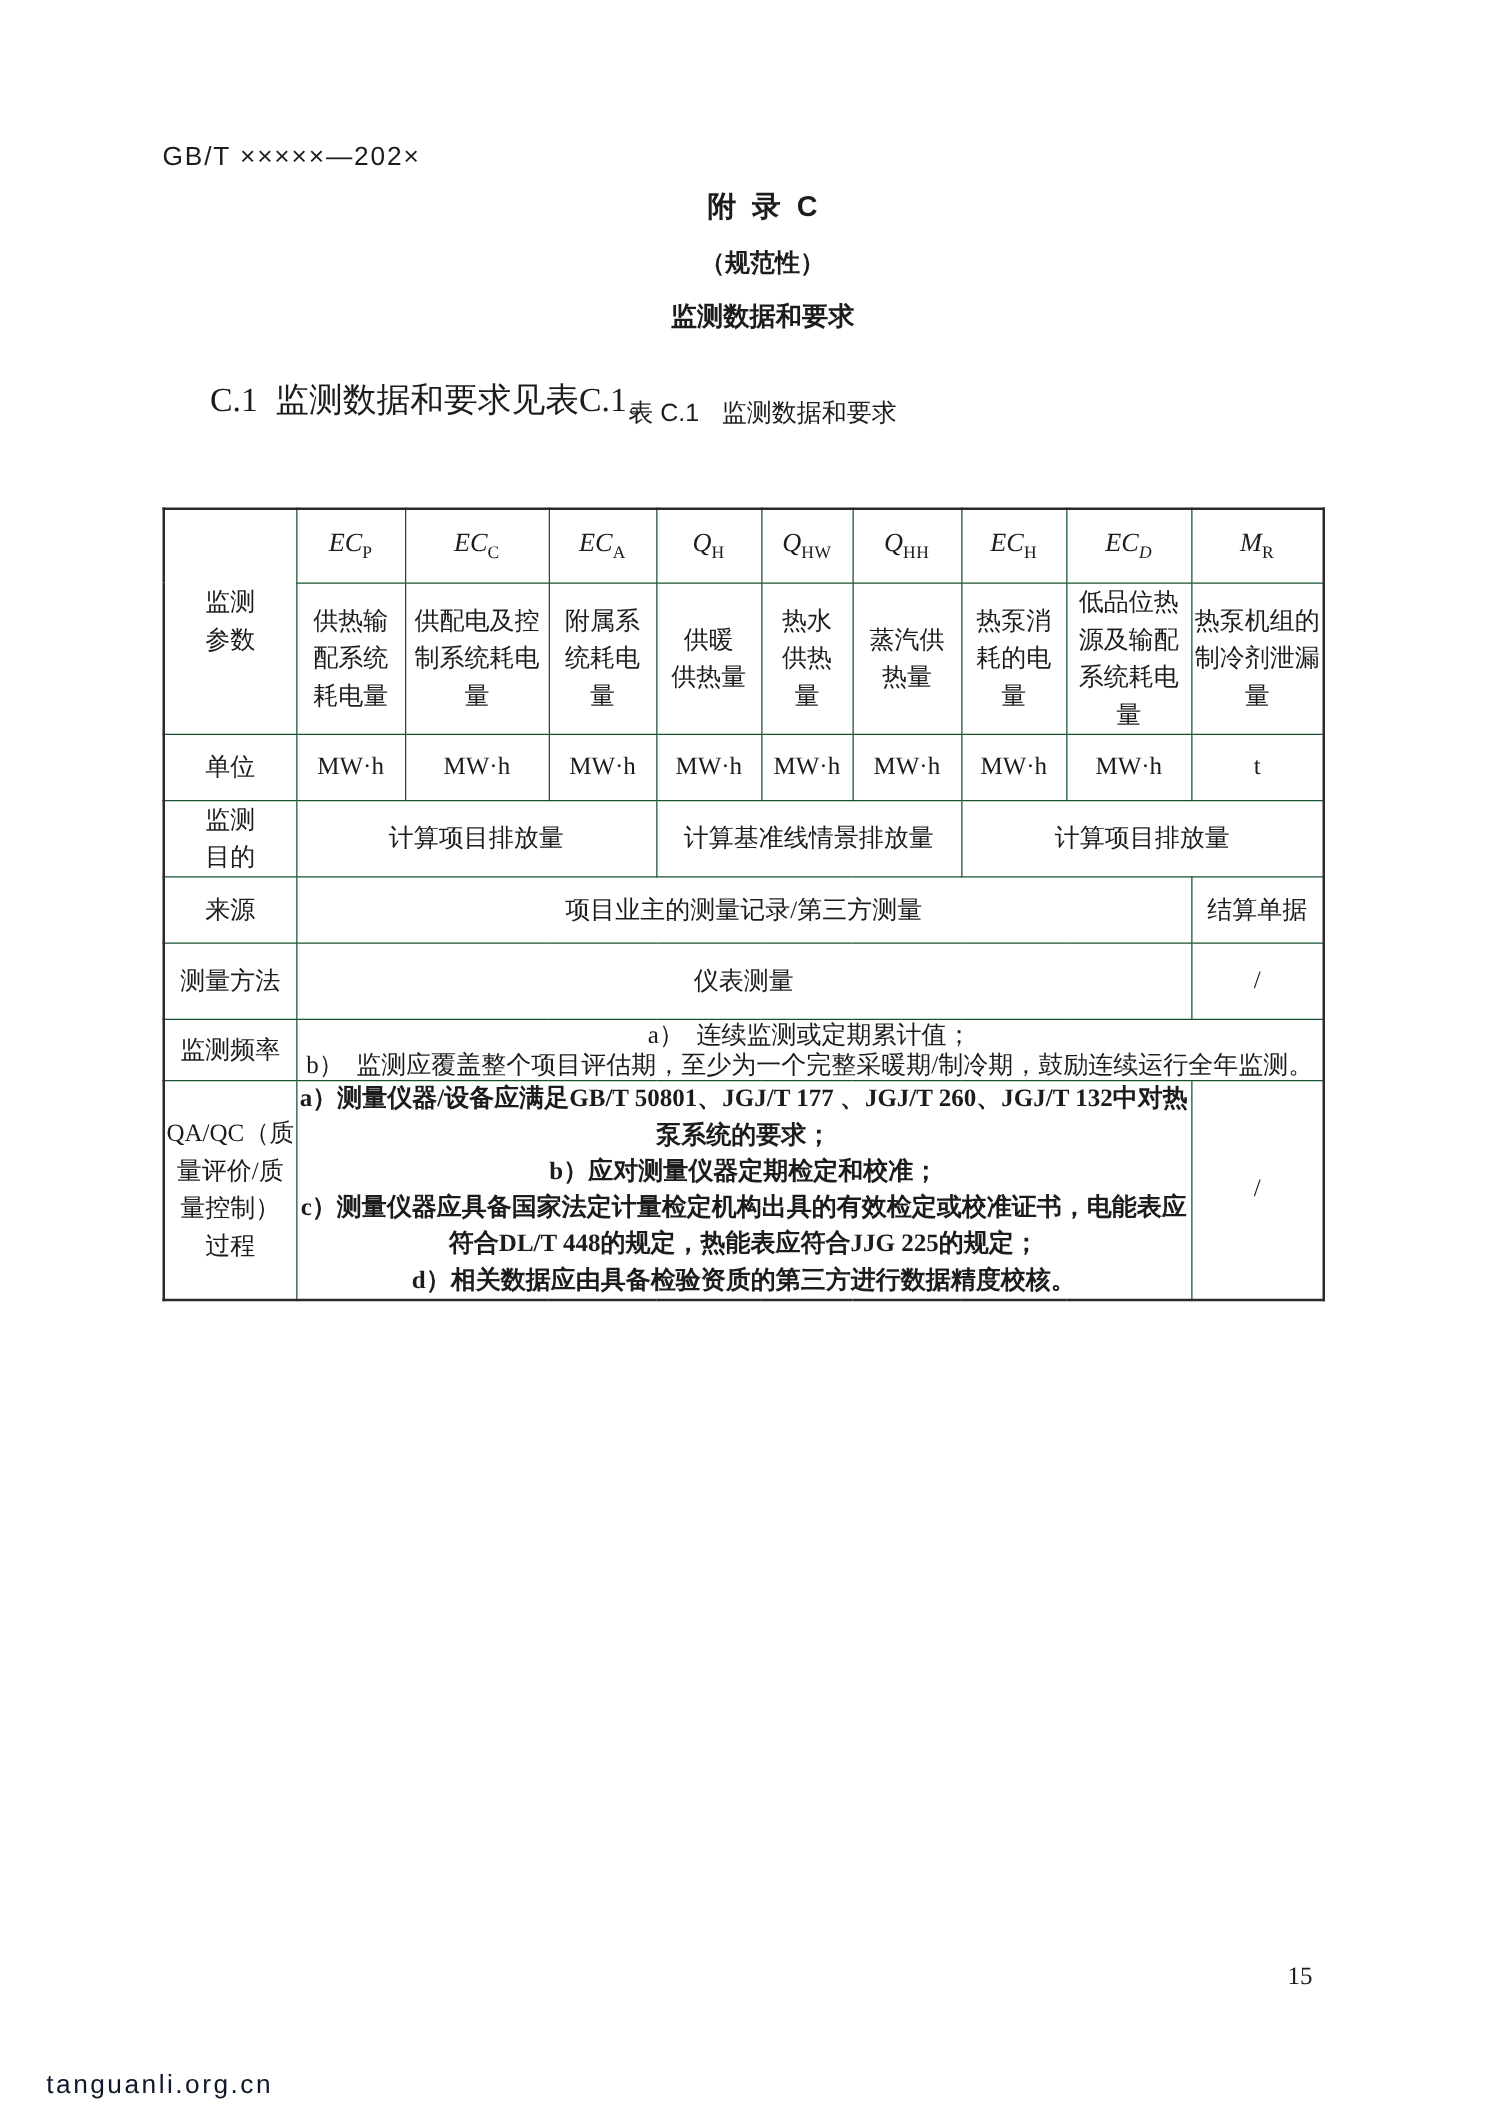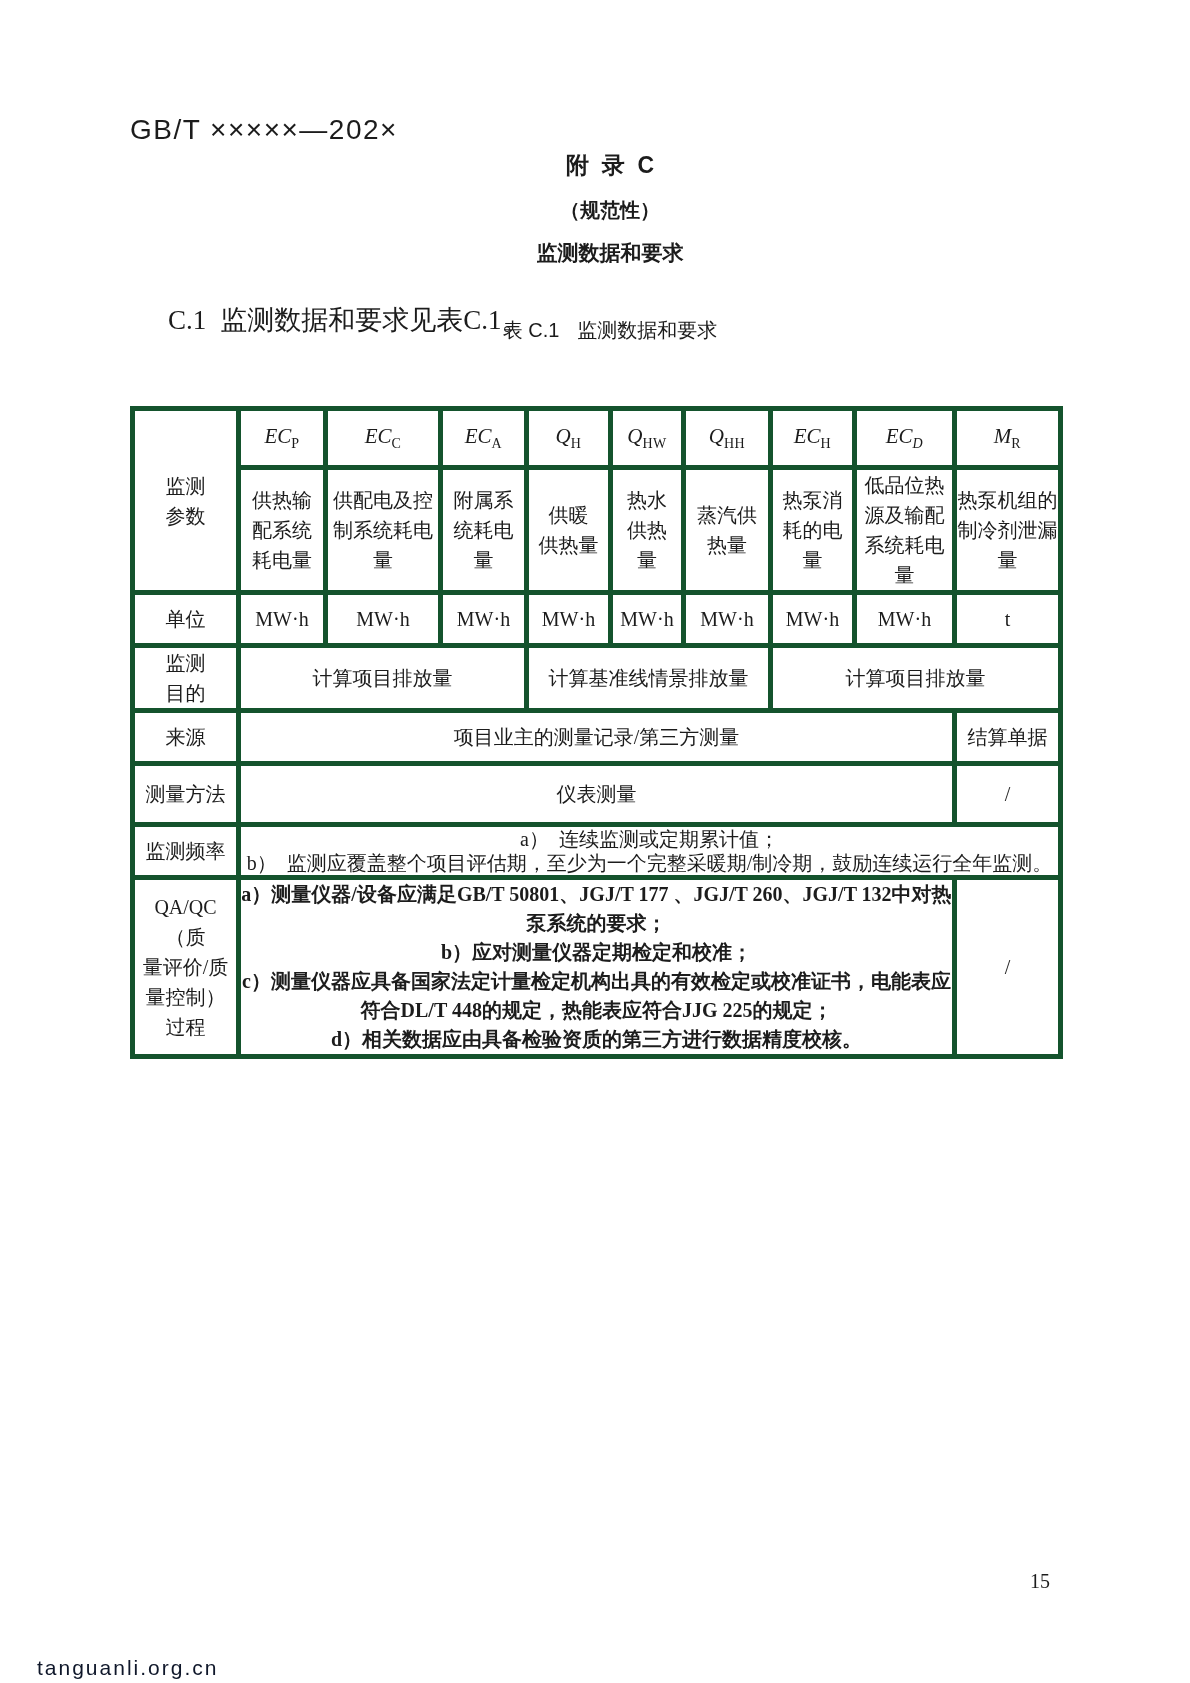--- a/index.html
+++ b/index.html
@@ -3,39 +3,39 @@
 <meta charset="utf-8">
 <style>
   html,body{margin:0;padding:0;}
   body{
     width:1190px;height:1683px;background:#ffffff;position:relative;
     font-family:"Liberation Serif","DejaVu Serif",serif;color:#1c1c1c;
     overflow:hidden;
   }
   .sans{font-family:"Liberation Sans","DejaVu Sans",sans-serif;}
   .doc-header{
-    position:absolute;left:130px;top:114px;font-size:28px;letter-spacing:1.5px;
+    position:absolute;left:130px;top:114px;font-size:21px;letter-spacing:1.5px;
     font-family:"Liberation Sans","DejaVu Sans",sans-serif;
   }
   .centered{position:absolute;left:15px;width:1190px;text-align:center;}
   .t-appendix{top:150px;font-size:23px;font-weight:bold;white-space:pre;}
   .t-normative{top:197px;font-size:20px;font-weight:bold;}
   .t-subject{top:239px;font-size:21px;font-weight:bold;}
   .clause-line{position:absolute;left:168px;top:302px;font-size:27px;}
   .clause-line .clause-no{margin-right:14px;}
   .caption{top:317px;font-size:20px;font-weight:normal;}
   .caption .cap-prefix{margin-right:18px;}
 
   table.gbtable{
     position:absolute;left:130px;top:406px;
     border-collapse:collapse;table-layout:fixed;
     border:2px solid #2a2a2a;
   }
   .gbtable td{
-    border:5px solid #14532d;text-align:center;vertical-align:middle;
+    border:1px solid #14532d;text-align:center;vertical-align:middle;
     font-size:20px;padding:0;overflow:hidden;margin-top:47px;
   }
   .pre{white-space:pre-wrap;}
   .lh30{line-height:30px;}
   tr.r-sym{height:59px;}
   tr.r-param{height:118px;}
   tr.r-unit{height:53px;}
   tr.r-purpose{height:59px;}
   tr.r-source{height:53px;}
   tr.r-method{height:61px;}

